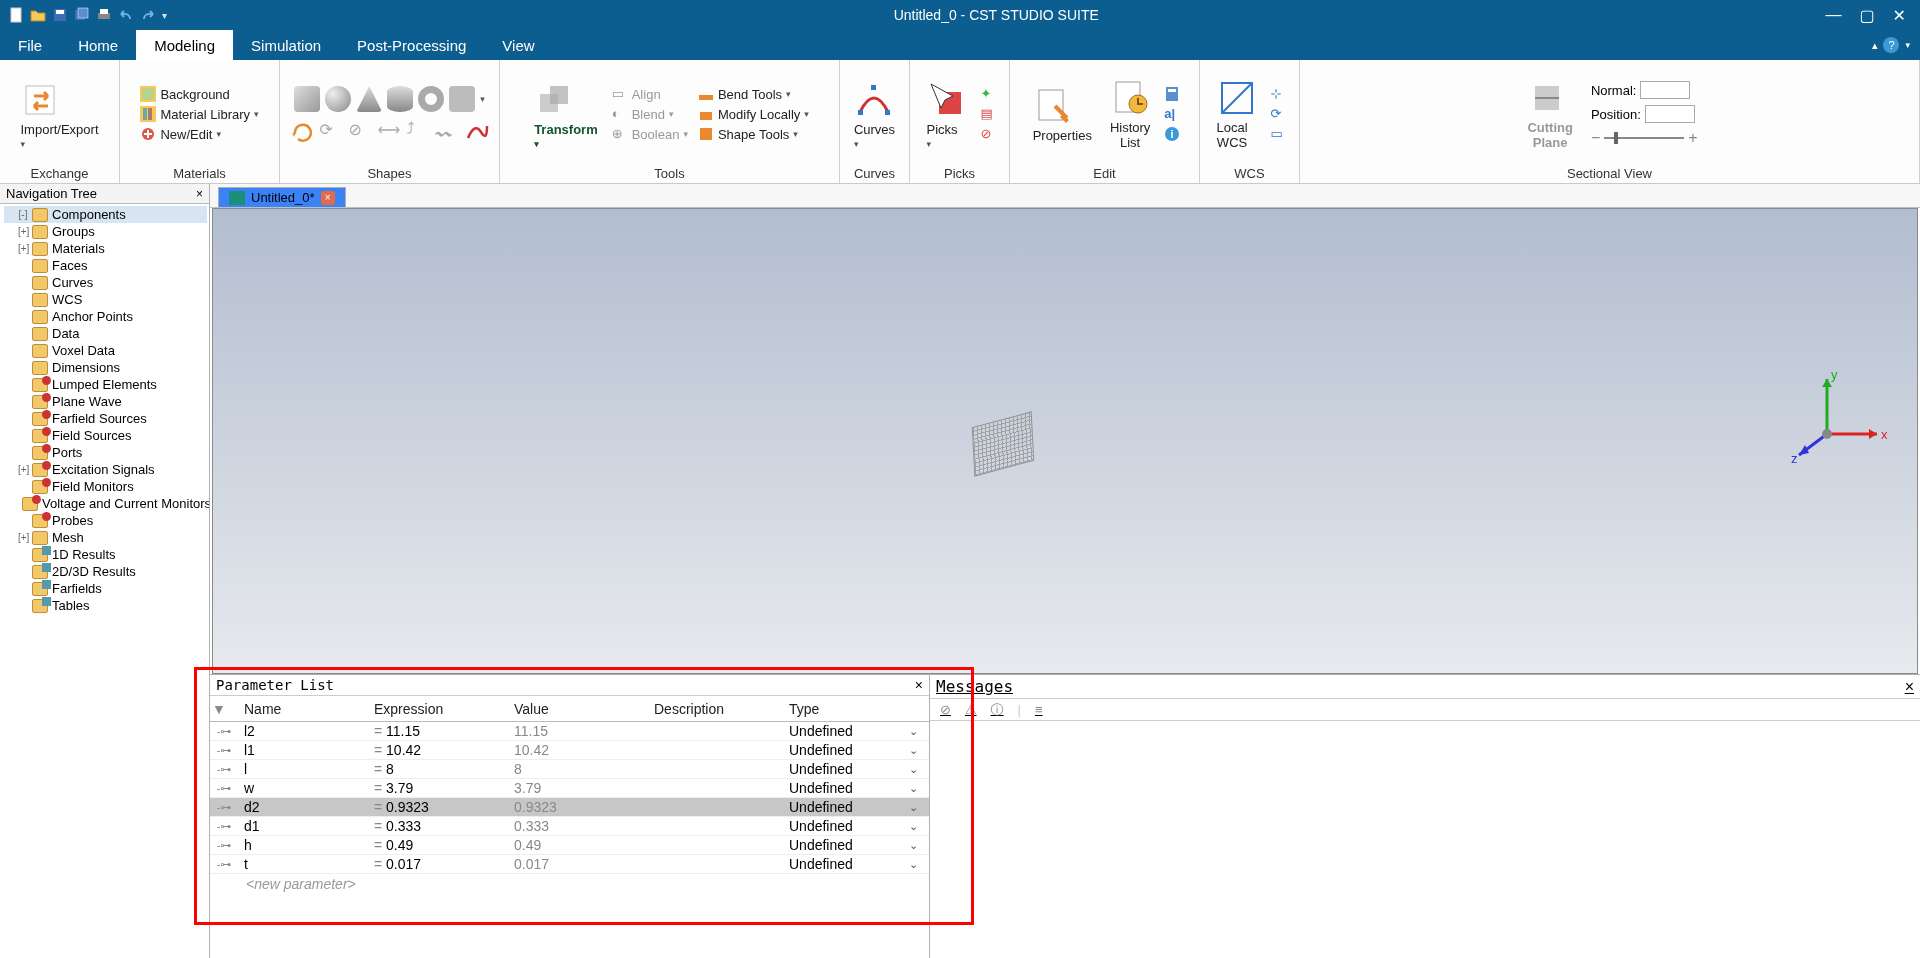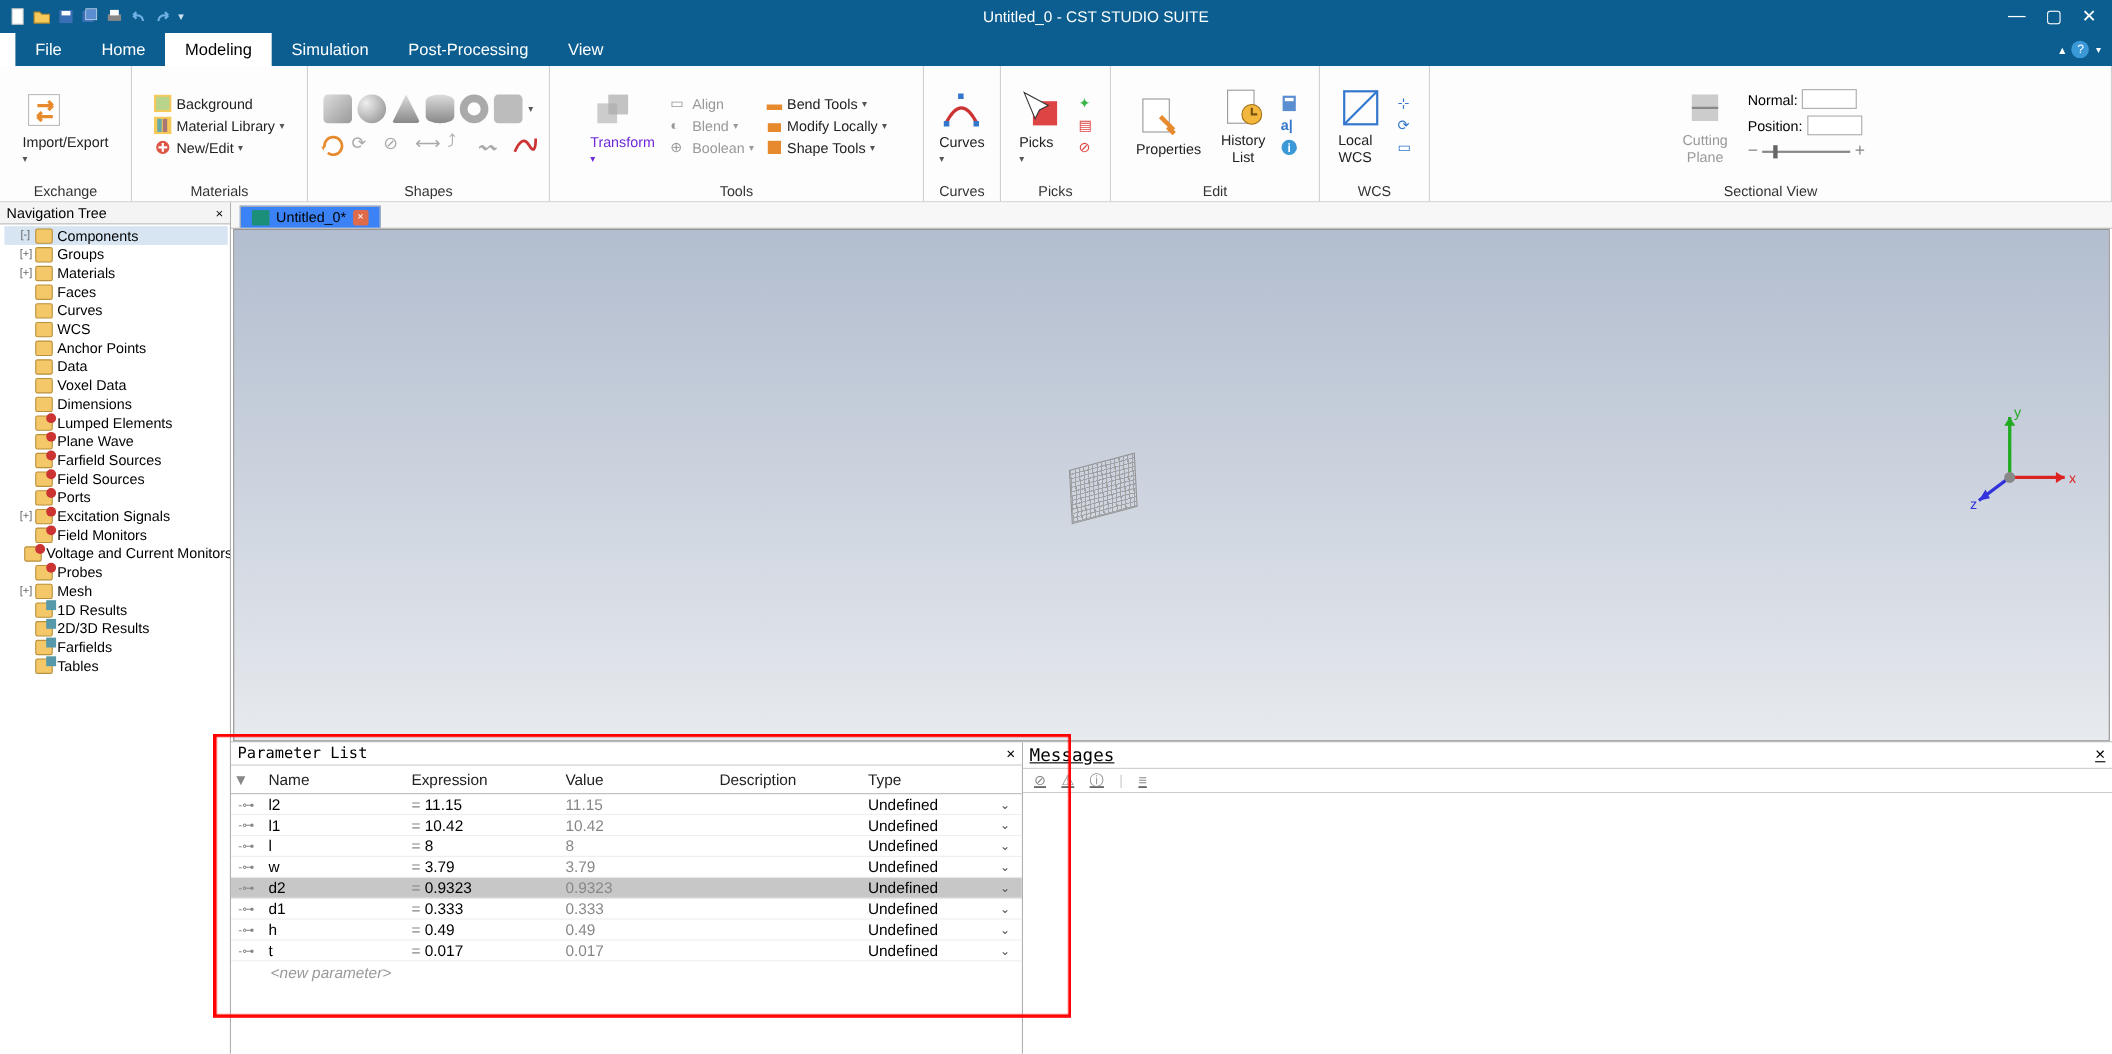--- a/index.html
+++ b/index.html
@@ -5,21 +5,21 @@
   * { margin: 0; padding: 0; box-sizing: border-box; font-family: "Segoe UI", Tahoma, sans-serif; }
   html,body { width:1920px; height:958px; background:#fff; overflow:hidden; }
   
   .titlebar { height:30px; background:#0b5e8f; display:flex; align-items:center; color:#fff; }
   .tb-left { display:flex; align-items:center; gap:6px; padding-left:8px; }
   .tb-icon { width:16px; height:16px; display:inline-block; }
   .tb-center { flex:1; text-align:center; font-size:14px; }
   .tb-right { display:flex; align-items:center; gap:18px; padding-right:14px; }
   .winbtn { font-size:16px; cursor:pointer; }
   
-  .menubar { height:30px; background:#0b5e8f; display:flex; align-items:stretch; color:#fff; font-size:15px;margin-left:14px; }
+  .menubar { height:30px; background:#0b5e8f; display:flex; align-items:stretch; color:#fff; font-size:15px; }
   .menuitem { padding:5px 18px; cursor:pointer; display:flex; align-items:center; }
   .menuitem.active { background:#fff; color:#000; }
   .menubar-right { margin-left:auto; display:flex; align-items:center; gap:6px; padding-right:10px; }
   
   .ribbon { height:124px; background:#fdfdfd; border-bottom:1px solid #c9c9c9; display:flex; }
   .rgroup { border-right:1px solid #d0d0d0; display:flex; flex-direction:column; align-items:center; justify-content:flex-end; padding:4px 8px 2px 8px; }
   .rgroup-label { font-size:13px; color:#333; margin-top:2px; text-align:center; }
   .rgroup-body { flex:1; display:flex; align-items:center; justify-content:center; gap:6px; }
   .bigbtn { display:flex; flex-direction:column; align-items:flex-start; font-size:13px; color:#222; gap:2px; padding:4px 6px; cursor:pointer; }
   .bigbtn .icn { width:40px; height:40px; }
@@ -202,21 +202,21 @@
         <span style="width:24px;height:22px;"><svg viewBox="0 0 24 22">
               <path d="M3 18 Q10 2 16 12 T22 6" stroke="#c33" stroke-width="2.5" fill="none"></path>
             </svg></span>
       </div>
     </div>
     <div class="rgroup-label">Shapes</div>
   </div>
 
   <div class="rgroup" style="width:340px;">
     <div class="rgroup-body">
-      <div class="bigbtn" style="color:#6d28d9;">
+      <div class="bigbtn" style="color:#14532d;font-weight:bold;">
         <span class="icn"><svg viewBox="0 0 40 40">
               <rect x="6" y="14" width="18" height="18" fill="#ccc"></rect>
               <rect x="16" y="6" width="18" height="18" fill="#aaa" opacity="0.7"></rect>
             </svg></span>
         <span>Transform</span>
         <span style="font-size:9px;">▾</span>
       </div>
       <div class="smallrow" style="color:#999;">
         <div class="itm">
             <span class="icn2">▭</span>
@@ -361,21 +361,21 @@
         <div class="itm">
             <span class="icn2" style="color:#37c;">▭</span>
           </div>
       </div>
     </div>
     <div class="rgroup-label">WCS</div>
   </div>
 
   <div class="rgroup" style="flex:1;">
     <div class="rgroup-body" style="gap:12px;">
-      <div class="bigbtn" style="color:#999;">
+      <div class="bigbtn" style="color:#999;font-weight:bold;">
         <span class="icn"><svg viewBox="0 0 40 40">
               <path d="M8 8h24v24H8z" fill="#ccc"></path>
               <path d="M8 20h24" stroke="#888" stroke-width="2"></path>
             </svg></span>
         <span style="white-space:pre;text-align:center;">Cutting
 Plane</span>
       </div>
       <div style="display:flex;flex-direction:column;gap:6px;">
         <div class="sect-row">
             <span>Normal:</span>

